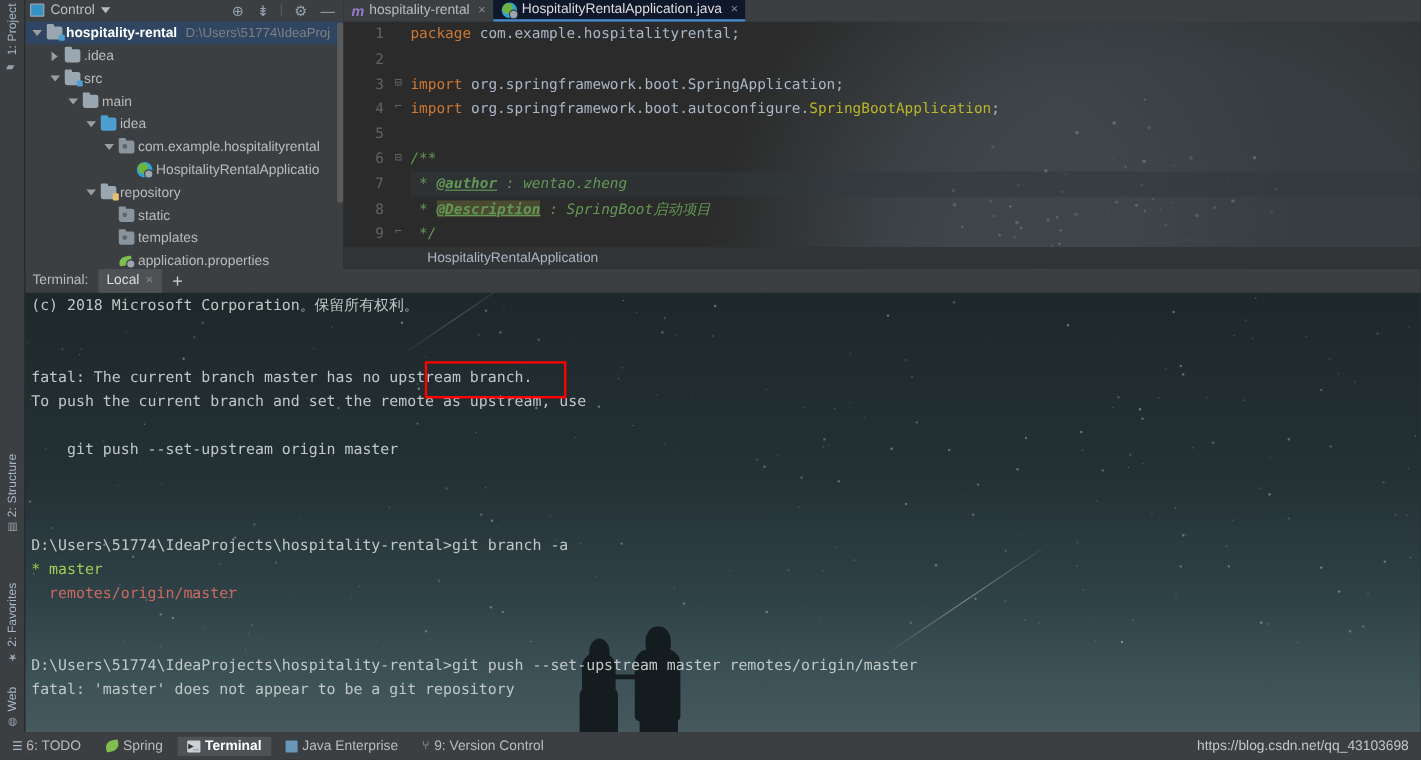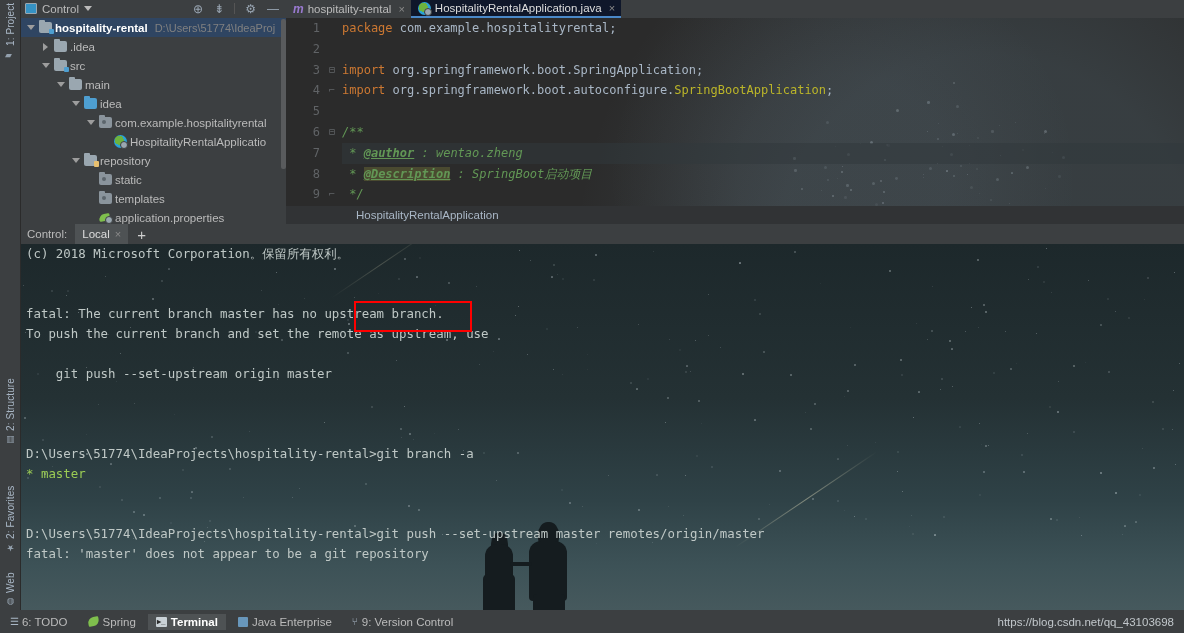--- a/index.html
+++ b/index.html
@@ -614,21 +614,21 @@
       <div class="code" id="code"><div class="ln"><span class="kw">package </span><span class="plain">com.example.hospitalityrental;</span></div><div class="ln">&nbsp;</div><div class="ln"><span class="kw">import </span><span class="plain">org.springframework.boot.SpringApplication;</span></div><div class="ln"><span class="kw">import </span><span class="plain">org.springframework.boot.autoconfigure.</span><span class="ann">SpringBootApplication</span><span class="plain">;</span></div><div class="ln">&nbsp;</div><div class="ln"><span class="cmt">/**</span></div><div class="ln cur"><span class="cmt"> * </span><span class="cmt-tag">@author</span><span class="cmt"> : wentao.zheng</span></div><div class="ln"><span class="cmt"> * </span><span class="cmt-tag cmt-hl">@Description</span><span class="cmt"> : SpringBoot启动项目</span></div><div class="ln"><span class="cmt"> */</span></div></div>
     </div>
 
     <div class="breadcrumb">
       <span>HospitalityRentalApplication</span>
     </div>
   </div>
 
   <div class="term-panel">
     <div class="term-head">
-      <span class="term-head-label">Control:</span>
+      <span class="term-head-label">Terminal:</span>
       <span class="term-tab">
         <span>Local</span>
         <span class="x">×</span>
       </span>
       <span class="term-plus">+</span>
     </div>
 
     <div class="term-body">
       <div class="term-bg" id="term-bg">
           <i class="star" style="left: 677px; top: 156px; width: 2.2px; height: 2.2px; opacity: 0.48;"></i>
@@ -907,20 +907,21 @@
           <div class="tline"> </div>
           <div class="tline">fatal: The current branch master has no upstream branch.</div>
           <div class="tline">To push the current branch and set the remote as upstream, use</div>
           <div class="tline"> </div>
           <div class="tline">    git push --set-upstream origin master</div>
           <div class="tline"> </div>
           <div class="tline"> </div>
           <div class="tline"> </div>
           <div class="tline">D:\Users\51774\IdeaProjects\hospitality-rental&gt;git branch -a</div>
           <div class="tline green">* master</div>
+          <div class="tline red">  remotes/origin/master</div>
           <div class="tline"> </div>
           <div class="tline"> </div>
           <div class="tline">D:\Users\51774\IdeaProjects\hospitality-rental&gt;git push --set-upstream master remotes/origin/master</div>
           <div class="tline">fatal: 'master' does not appear to be a git repository</div>
         </div>
     </div>
   </div>
 
   <div class="red-box"></div>
 

